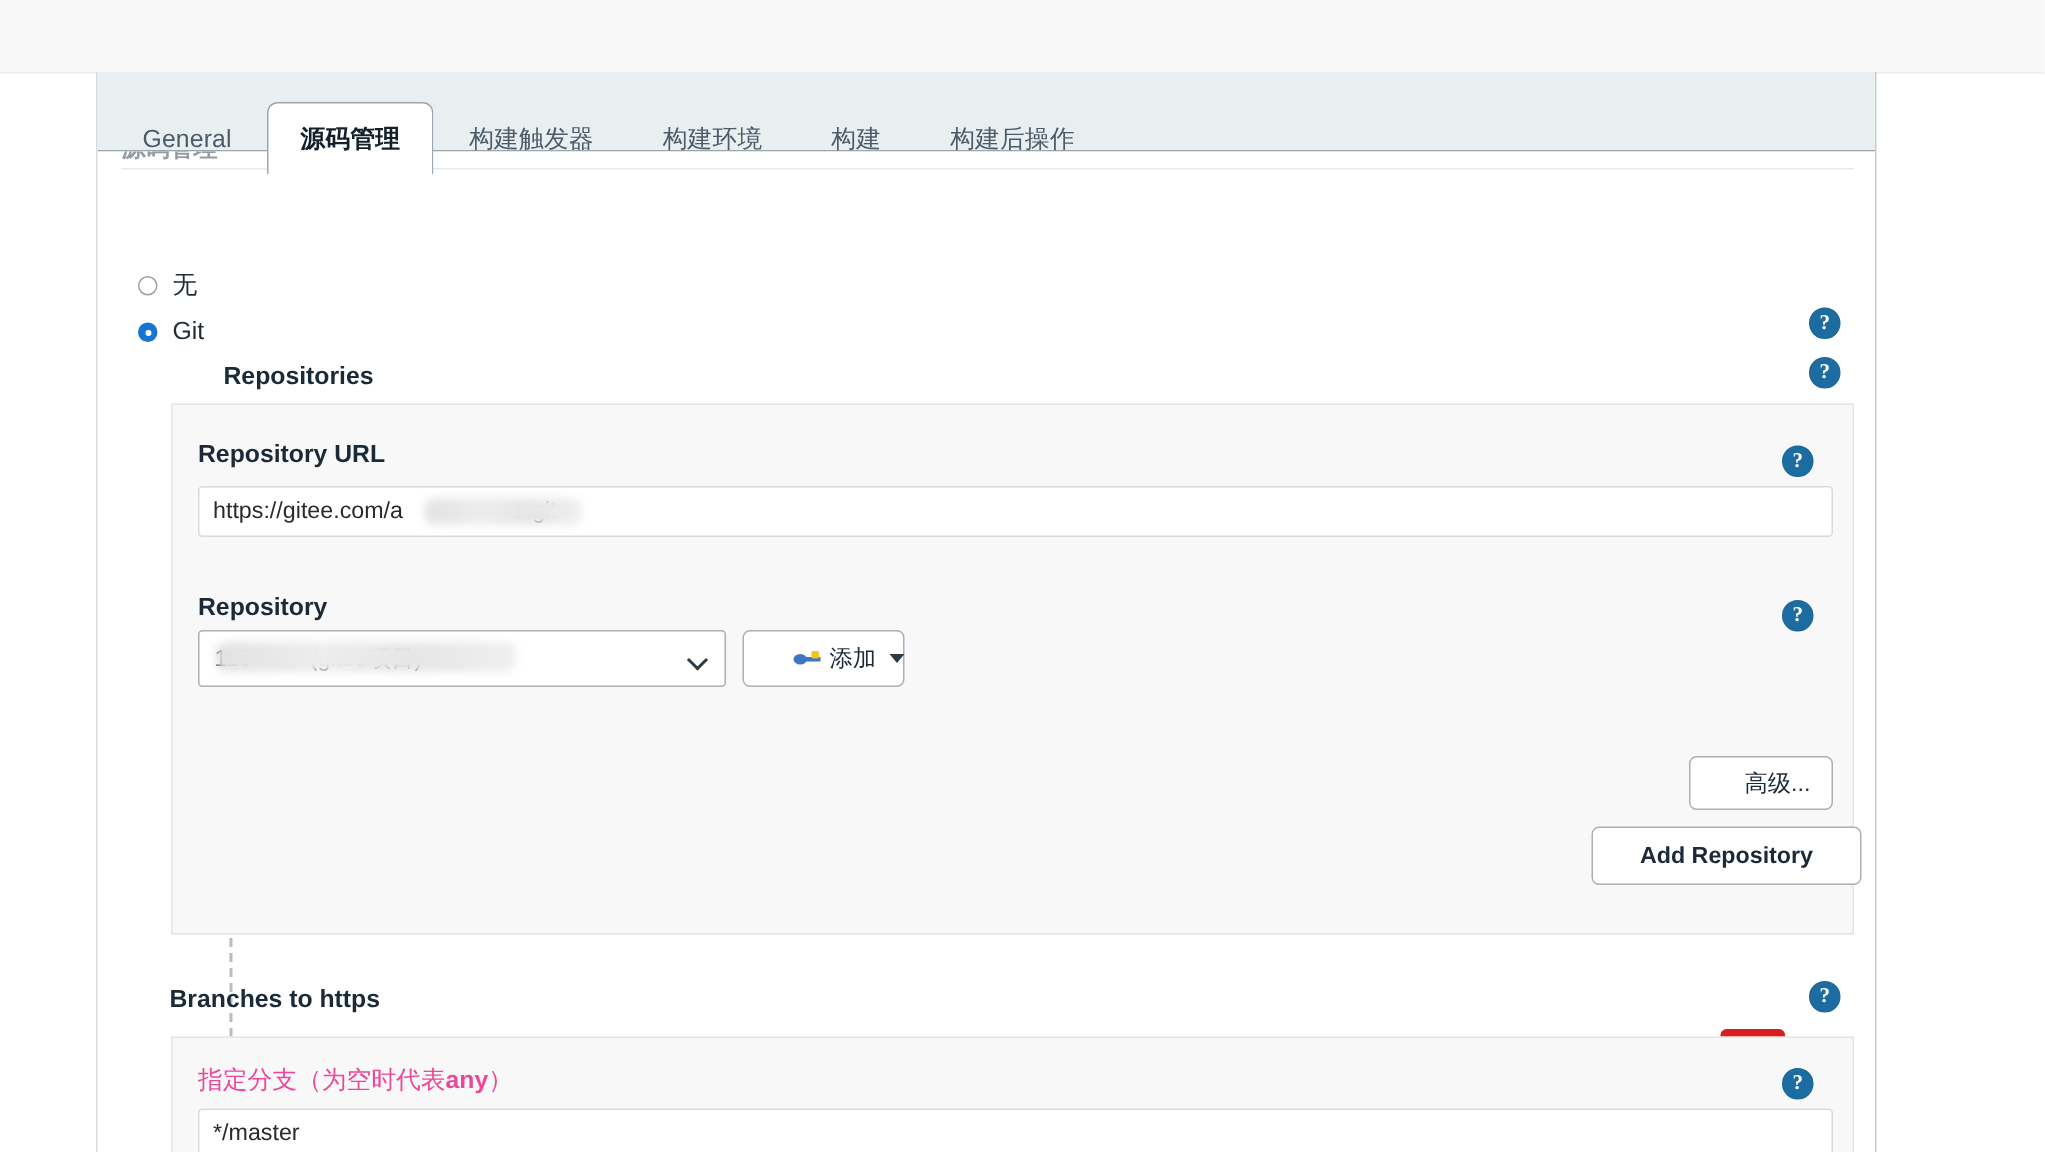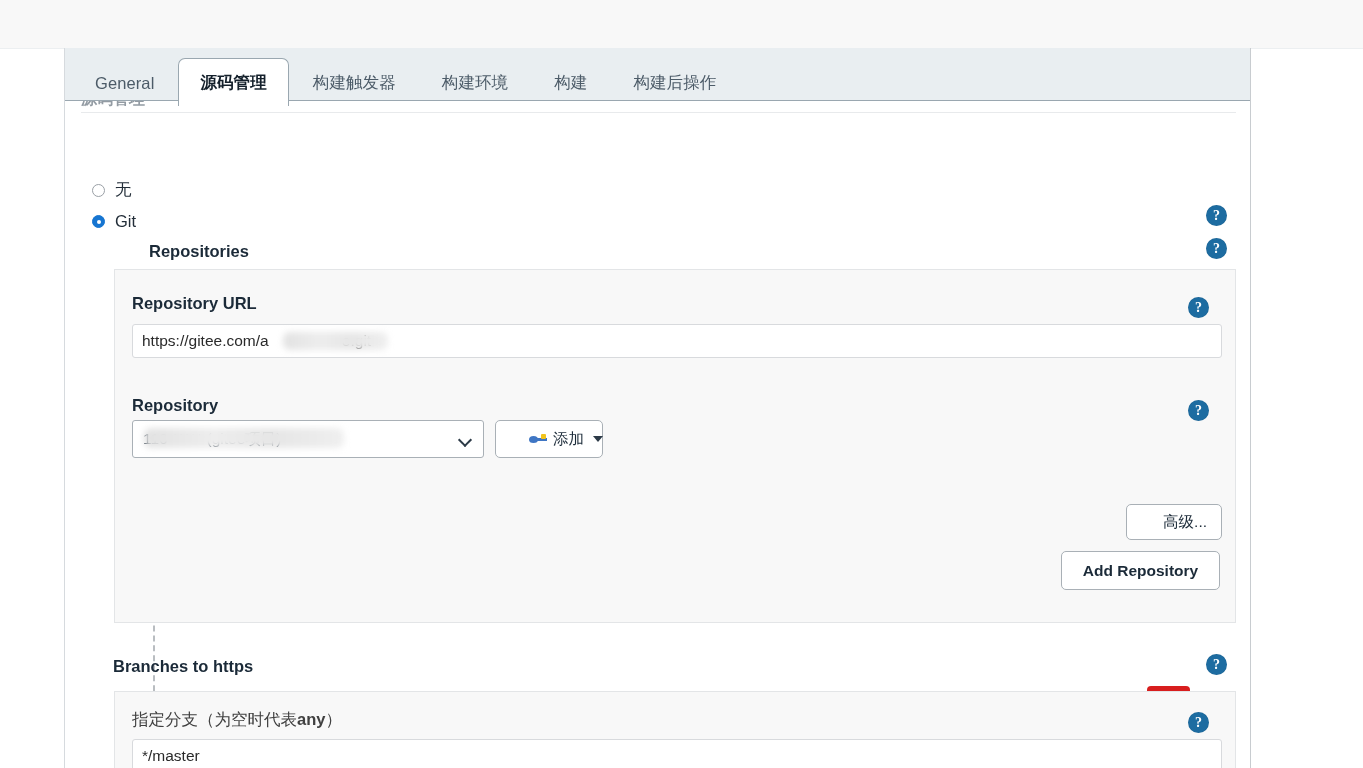--- a/index.html
+++ b/index.html
@@ -21,21 +21,21 @@
     background:#ffffff;
     border-left:1px solid #d6dade;border-right:1px solid #c8ccd0;
     box-sizing:border-box;overflow:hidden;
   }
   
   .tabbar{
     position:absolute;left:0;top:0;width:1187px;height:53px;
     background:#e9eef1;border-bottom:1px solid #9aa7b0;
     box-sizing:border-box;
   }
-  .tabs{position:absolute;left:8px;top:4px;height:53px;display:flex;align-items:flex-end;}
+  .tabs{position:absolute;left:8px;top:14px;height:53px;display:flex;align-items:flex-end;}
   .tab{
     position:relative;display:flex;align-items:center;justify-content:center;
     height:44px;padding:0 21px;margin-right:2px;
     font-size:16.5px;color:#4c5b68;letter-spacing:.1px;
     background:transparent;border:1px solid transparent;border-bottom:none;
     border-radius:7px 7px 0 0;cursor:pointer;user-select:none;white-space:nowrap;
   }
   .tab.active{
     background:#ffffff;color:#14202b;font-weight:700;
     border-color:#9aa7b0;
@@ -87,21 +87,21 @@
   }
 
   
   .panel{
     position:absolute;background:#f8f8f8;border:1px solid #e3e5e7;
     box-sizing:border-box;
   }
 
   
   .field-label{position:absolute;font-size:16.5px;font-weight:700;color:#1b2a38;}
-  .field-label.cjk{font-weight:400;font-size:16.5px;color:#404040;}
+  .field-label.cjk{font-weight:400;font-size:16.5px;color:#ec4899;}
   .field-label.cjk b{font-weight:700;}
   .textinput{
     position:absolute;box-sizing:border-box;height:34px;
     background:#ffffff;border:1px solid #d8dadd;border-radius:3px;
     font-family:inherit;font-size:15.5px;color:#2a2a2a;
     padding:0 9px;outline:none;
   }
   .selectbox{
     position:absolute;box-sizing:border-box;height:38px;
     background:#ffffff;border:1px solid #a9b0b6;border-radius:3px;
@@ -221,21 +221,21 @@
           <span class="kt"></span>
       </span>
       <span>添加</span>
       <span class="tri-down"></span>
     </button>
 
     <button class="btn" style="left:1061px;top:403px;width:96px;height:36px;justify-content:flex-end;">
       <span>高级...</span>
     </button>
 
-    <button class="btn bold" style="left:996px;top:450px;width:159px;height:39px;">
+    <button class="btn bold" style="left:996px;top:450px;width:180px;height:39px;">
       <span>Add Repository</span>
     </button>
 
     <div class="section-title" style="left:48px;top:556px;">Branches to https</div>
     <div class="help" style="left:1141px;top:553px;">?</div>
 
     <button class="btn-x" style="left:1082px;top:585px;width:43px;height:24px;">X</button>
 
     <div class="panel" style="left:49px;top:590px;width:1122px;height:130px;"></div>
 

